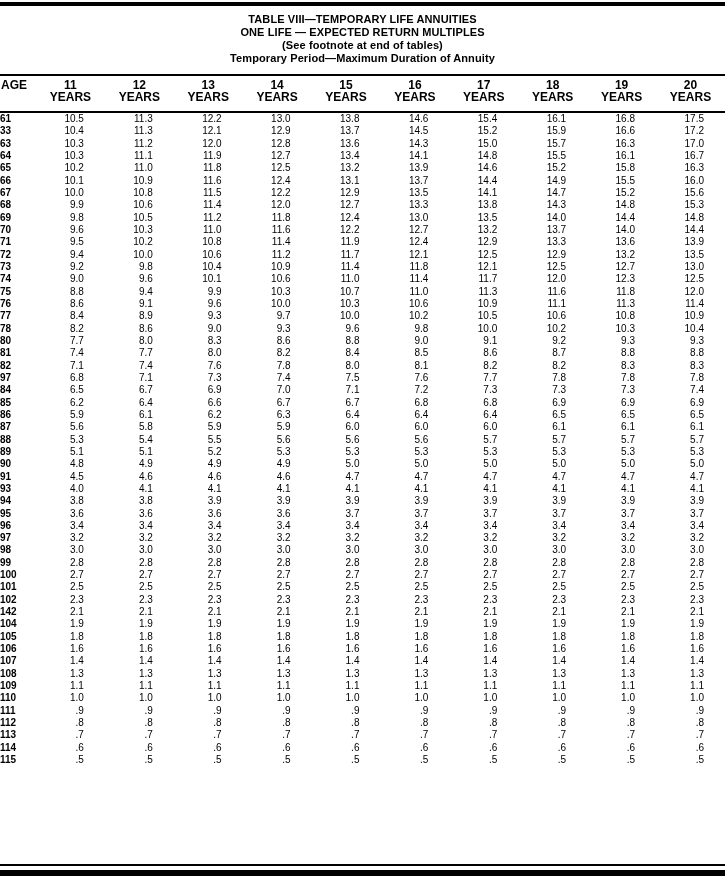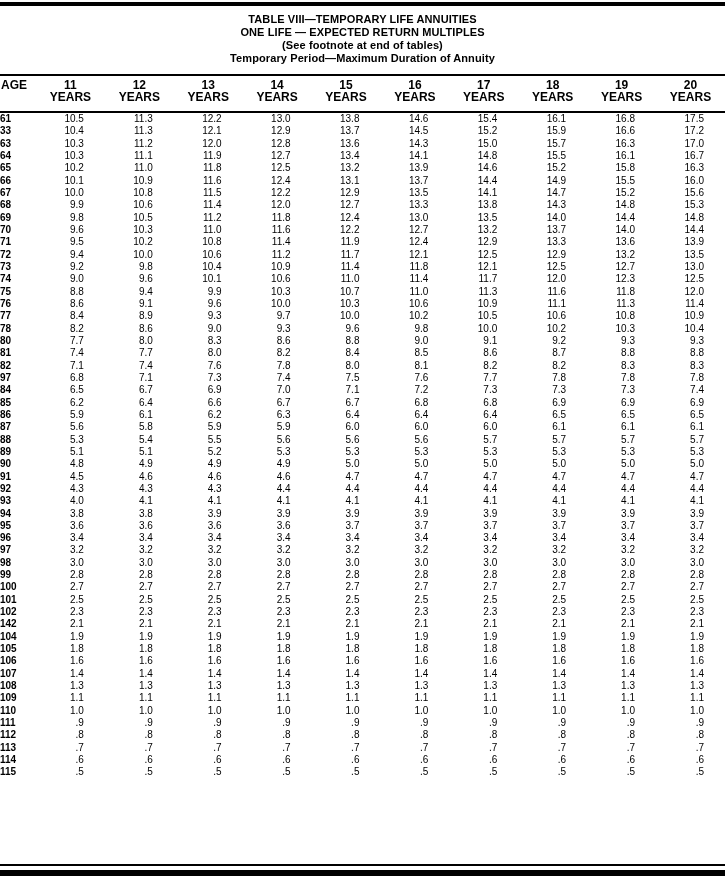--- a/index.html
+++ b/index.html
@@ -524,33 +524,20 @@
             <td>4.6</td>
             <td>4.6</td>
             <td>4.7</td>
             <td>4.7</td>
             <td>4.7</td>
             <td>4.7</td>
             <td>4.7</td>
             <td>4.7</td>
           </tr>
           <tr>
-            <th class="age-cell">92</th>
-            <td>4.3</td>
-            <td>4.3</td>
-            <td>4.3</td>
-            <td>4.4</td>
-            <td>4.4</td>
-            <td>4.4</td>
-            <td>4.4</td>
-            <td>4.4</td>
-            <td>4.4</td>
-            <td>4.4</td>
-          </tr>
-          <tr>
             <th class="age-cell">93</th>
             <td>4.0</td>
             <td>4.1</td>
             <td>4.1</td>
             <td>4.1</td>
             <td>4.1</td>
             <td>4.1</td>
             <td>4.1</td>
             <td>4.1</td>
             <td>4.1</td>

